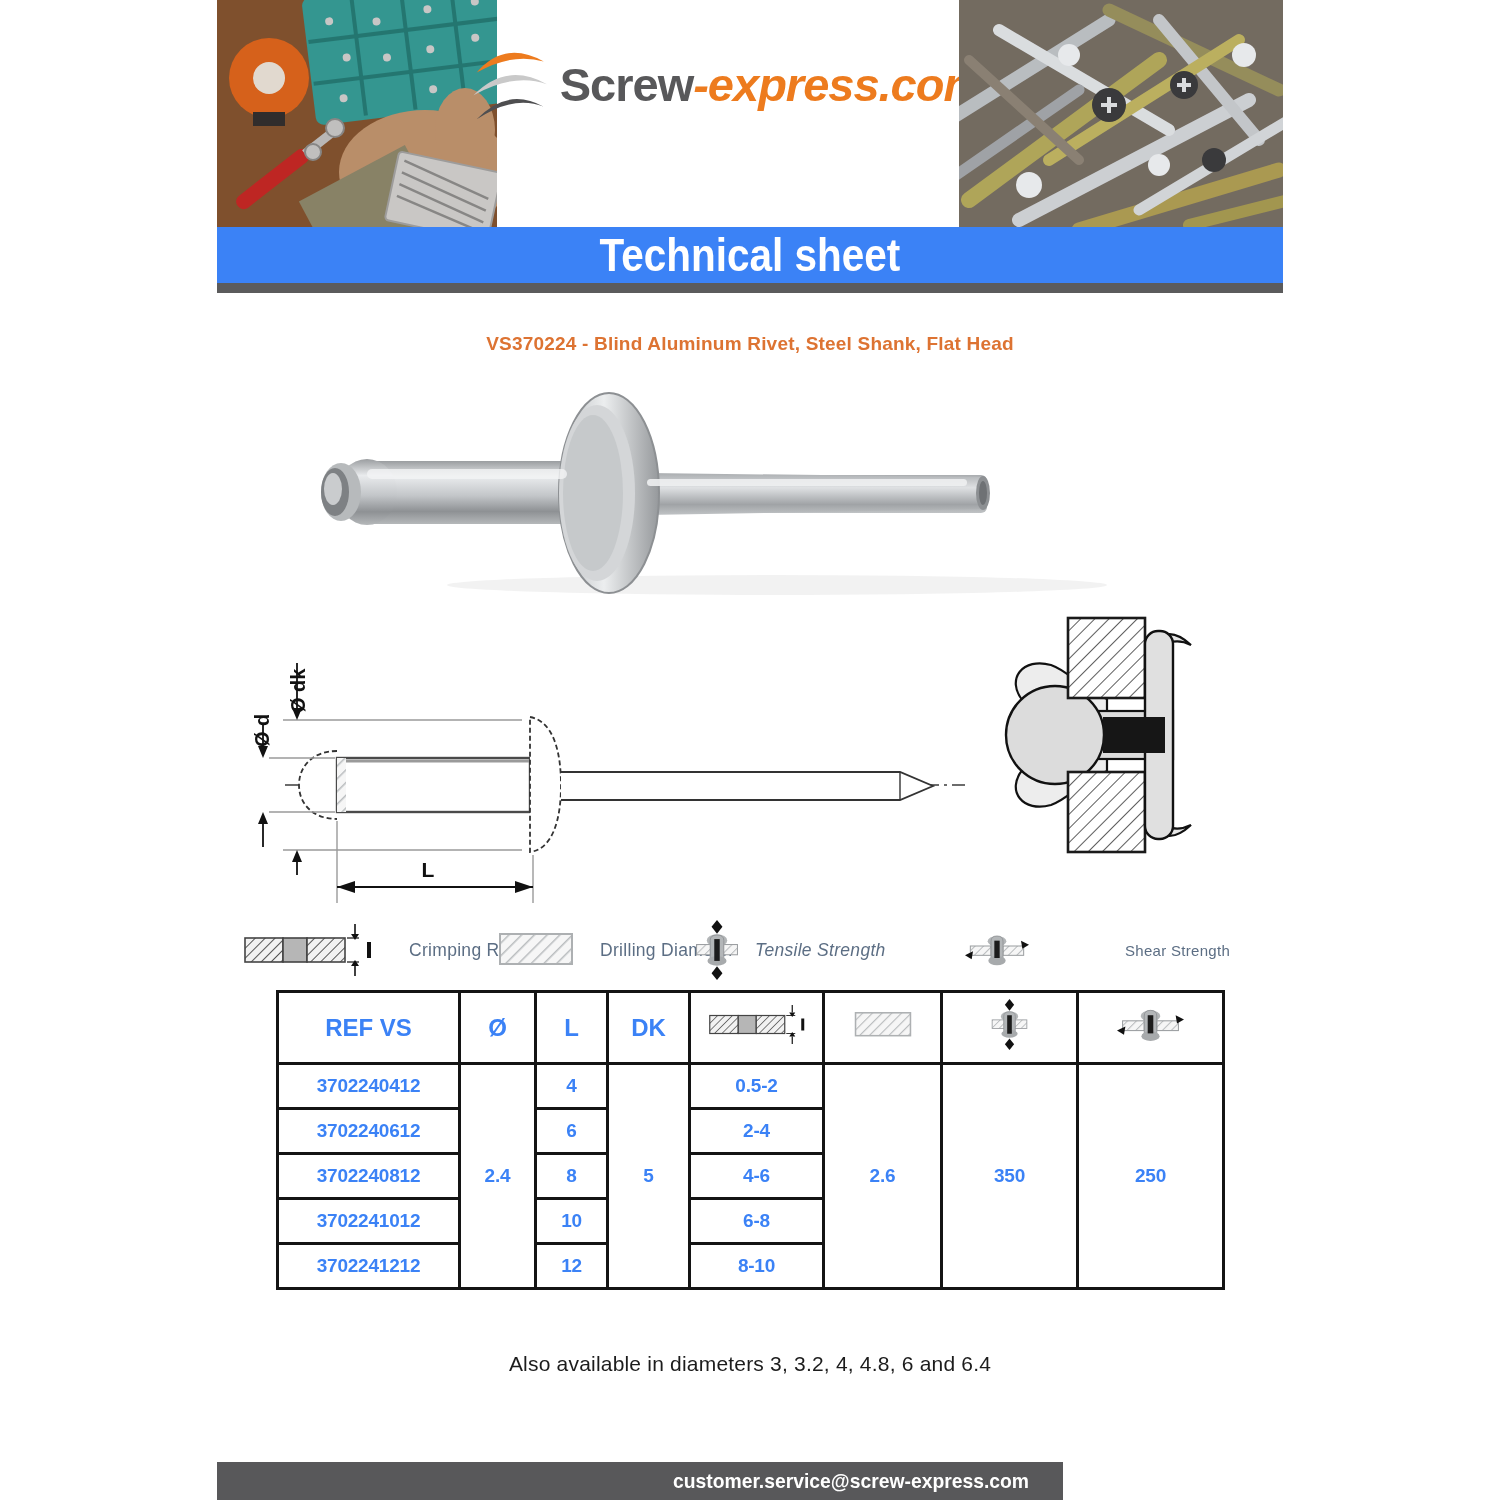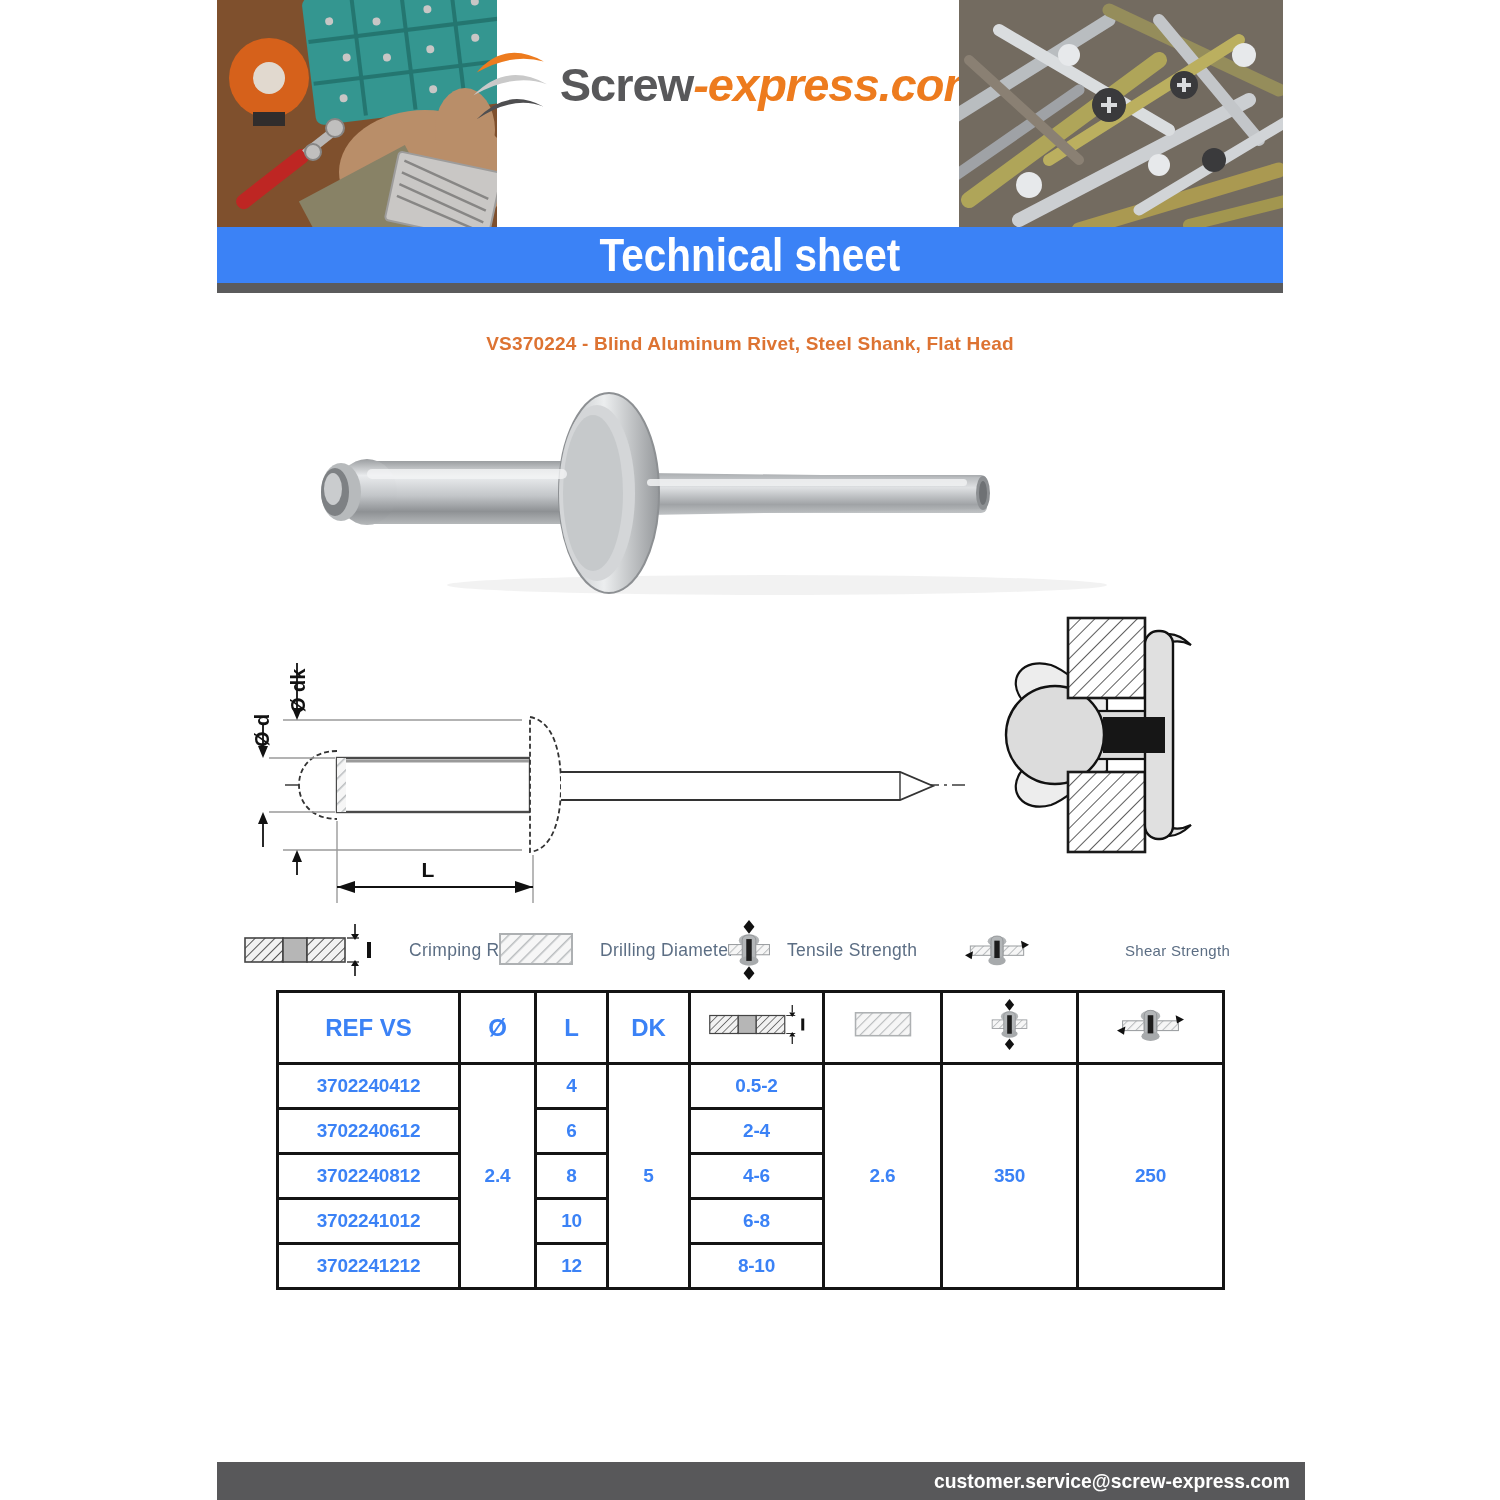--- a/index.html
+++ b/index.html
@@ -49,44 +49,44 @@
   
   .rivet-photo   { display: block; margin-top: 28px; width: 1066px; height: 216px; }
   .tech-drawing  { display: block; width: 1066px; height: 312px; }
 
   
   .legend { position: relative; width: 1066px; height: 66px; }
   .legend .l-item { position: absolute; top: 0; height: 66px; display: flex; align-items: center; }
   .legend .l-label { color: #5c6e84; font-size: 17.5px; letter-spacing: 0.3px; }
   .li-1 { left: 26px; }  .li-1 .l-label { margin-left: 36px; }
   .li-2 { left: 281px; } .li-2 .l-label { margin-left: 26px; }
-  .li-3 { left: 510px; } .li-3 .l-label { margin-left: 16px; }
+  .li-3 { left: 478px; font-style: italic; } .li-3 .l-label { margin-left: 16px; }
   .li-4 { left: 748px; } .li-4 .l-label { margin-left: 96px; font-size: 15px; }
 
   
   table.spec {
     margin: 7px 0 0 59px; border-collapse: collapse;
     width: 946px; table-layout: fixed;
   }
   table.spec th, table.spec td {
     border: 3px solid #141414; text-align: center; vertical-align: middle;
     color: #3b82f6; background: #fff;
   }
   table.spec th { height: 72px; font-size: 24px; font-weight: 700; }
   table.spec td { height: 45px; font-size: 19px; font-weight: 700; letter-spacing: -0.2px; }
 
   
   .also-available {
     margin-top: 62px; text-align: center;
     color: #1c1c1c; font-size: 21px; font-weight: 400; letter-spacing: 0.2px;
   }
   .footer-bar {
-    position: absolute; left: 0; bottom: 0; width: 1088px; height: 38px;
+    position: absolute; left: 0; bottom: 0; width: 846px; height: 38px;
     background: #58585a; display: flex; align-items: center; justify-content: flex-end;
-    padding-right: 15px;
+    padding-right: 34px;
   }
   .footer-bar span {
     color: #ffffff; font-size: 21px; font-weight: 700;
     transform: scaleX(0.92); transform-origin: right center; white-space: nowrap;
   }
 
   .defs-holder { position: absolute; width: 0; height: 0; overflow: hidden; }
 </style>
 </head>
 <body>
@@ -448,18 +448,19 @@
         <td>6-8</td>
       </tr>
       <tr>
         <td>3702241212</td>
         <td>12</td>
         <td>8-10</td>
       </tr>
     </tbody>
   </table>
 
+  <div class="also-available">Also available in diameters 3, 3.2, 4, 4.8, 6 and 6.4</div>
 
   <div class="footer-bar">
     <span>customer.service@screw-express.com</span>
   </div>
 
 </div>
 
 </body></html>

